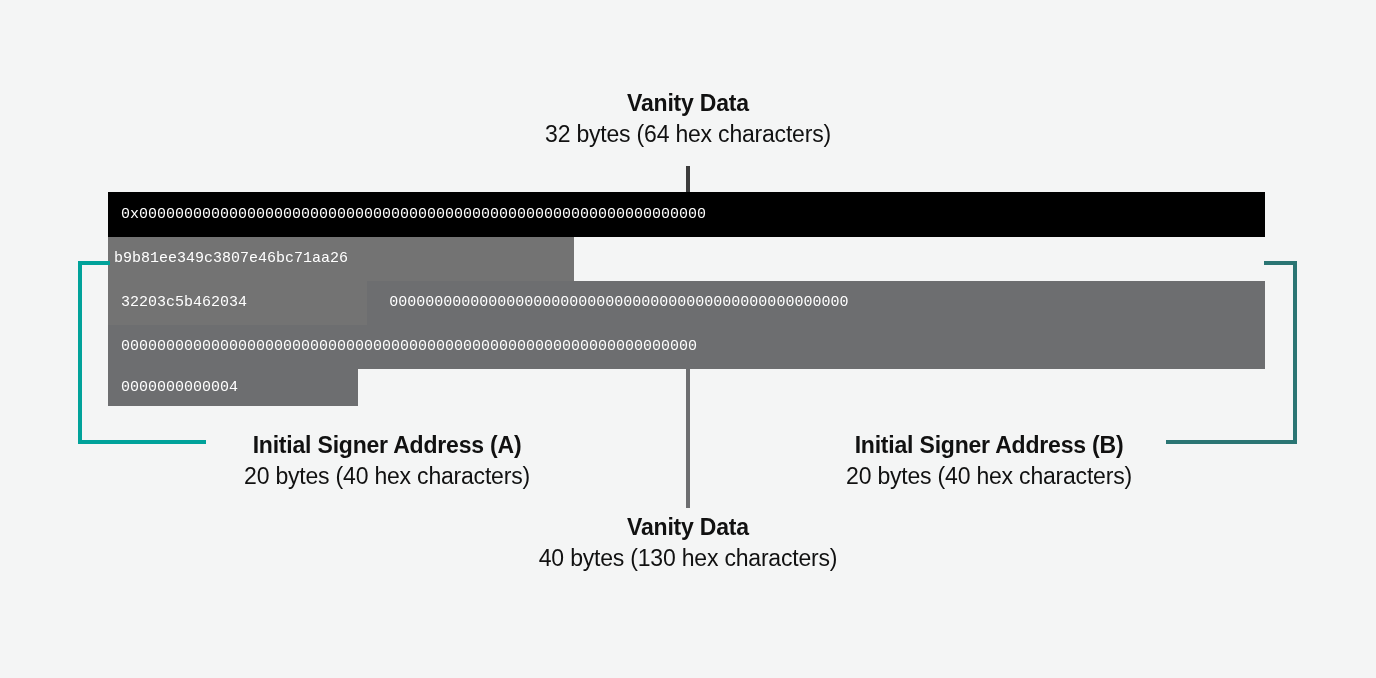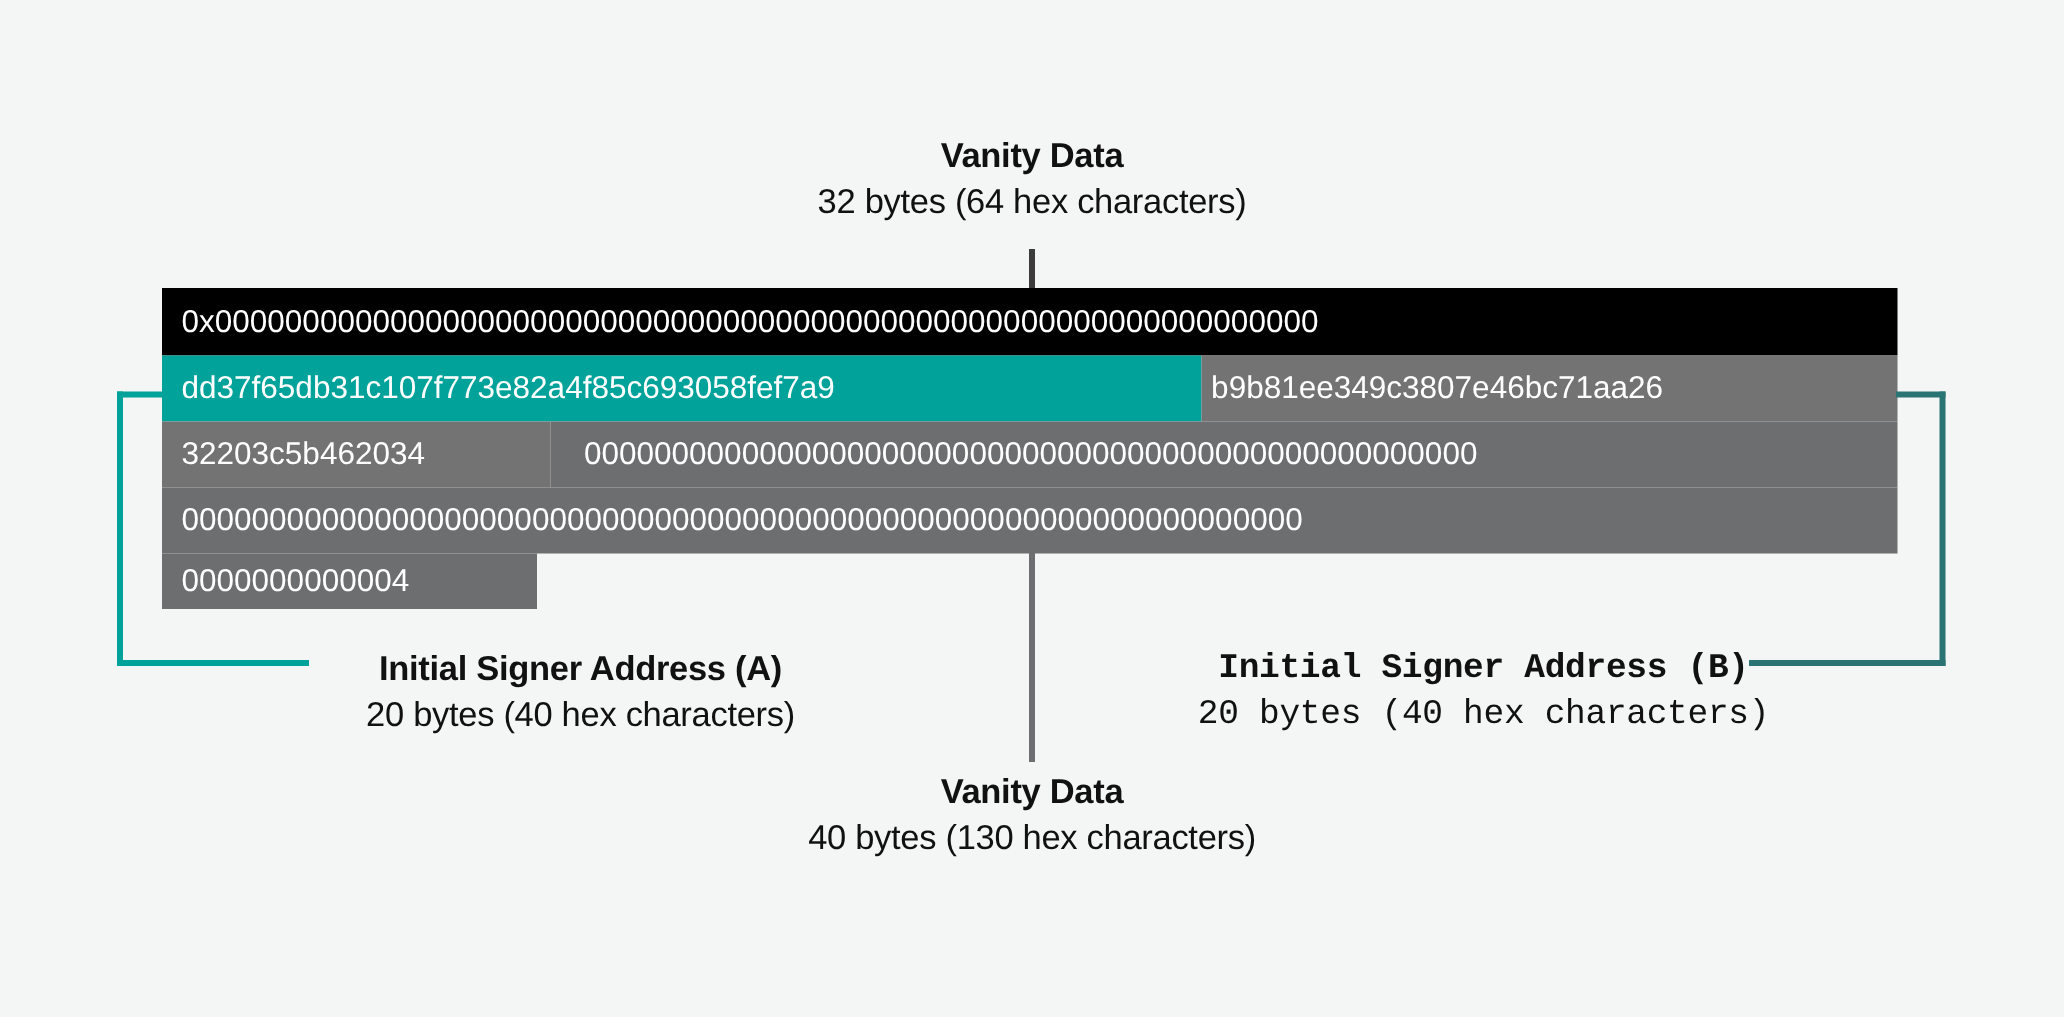--- a/index.html
+++ b/index.html
@@ -39,22 +39,22 @@
     line-height: 32px;
     text-align: center;
   }
 
   
   #hexblock {
     position: absolute;
     left: 108px;
     top: 192px;
     width: 1157px;
-    font-family: Liberation Sans, sans-serif;
-    font-size: 21px;
+    font-family: Liberation Mono, monospace;
+    font-size: 15px;
     letter-spacing: 0px;
     color: #ffffff;
   }
   .hexrow {
     height: 44px;
     line-height: 44px;
     display: flex;
     align-items: stretch;
     white-space: pre;
   }
@@ -86,21 +86,20 @@
 
   <div class="vline" style="left:686px; top:166px; width:4px; height:27px; background:#3c3c3c;"></div>
 
   <div id="hexblock">
 
     <div class="hexrow">
       <span class="seg bg-black seg-pad-l" style="width:1144px;">0x000000000000000000000000000000000000000000000000000000000000000</span>
     </div>
 
     <div class="hexrow">
-      <span class="seg bg-teal seg-pad-l" style="width:684px;">dd37f65db31c107f773e82a4f85c693058fef7a9</span>
       <span class="seg bg-dteal" style="width:460px; padding-left:6px;">b9b81ee349c3807e46bc71aa26</span>
     </div>
 
     <div class="hexrow">
       <span class="seg bg-dteal seg-pad-l" style="width:254px;">32203c5b462034</span>
       <span class="seg bg-gray" style="width:903px; padding-left:22px;">000000000000000000000000000000000000000000000000000</span>
     </div>
 
     <div class="hexrow">
       <span class="seg bg-gray seg-pad-l" style="width:1144px;">0000000000000000000000000000000000000000000000000000000000000000</span>
@@ -119,21 +118,21 @@
 
   <div class="hline" style="left:1264px; top:261px; width:33px; height:4px; background:#2a7573;"></div>
   <div class="vline" style="left:1293px; top:261px; width:4px; height:183px; background:#2a7573;"></div>
   <div class="hline" style="left:1166px; top:440px; width:131px; height:4px; background:#2a7573;"></div>
 
   <div class="lbl" style="left:187px; top:430px; width:400px;">
     <div class="title">Initial Signer Address (A)</div>
     <div class="sub">20 bytes (40 hex characters)</div>
   </div>
 
-  <div class="lbl" style="left:789px; top:430px; width:400px;font-family:Liberation Mono, monospace;">
+  <div class="lbl" style="left:789px; top:430px; width:400px;">
     <div class="title">Initial Signer Address (B)</div>
     <div class="sub">20 bytes (40 hex characters)</div>
   </div>
 
   <div class="vline" style="left:686px; top:368px; width:4px; height:140px; background:#6d6e70;"></div>
 
   <div class="lbl" style="left:488px; top:512px; width:400px;">
     <div class="title">Vanity Data</div>
     <div class="sub">40 bytes (130 hex characters)</div>
   </div>

